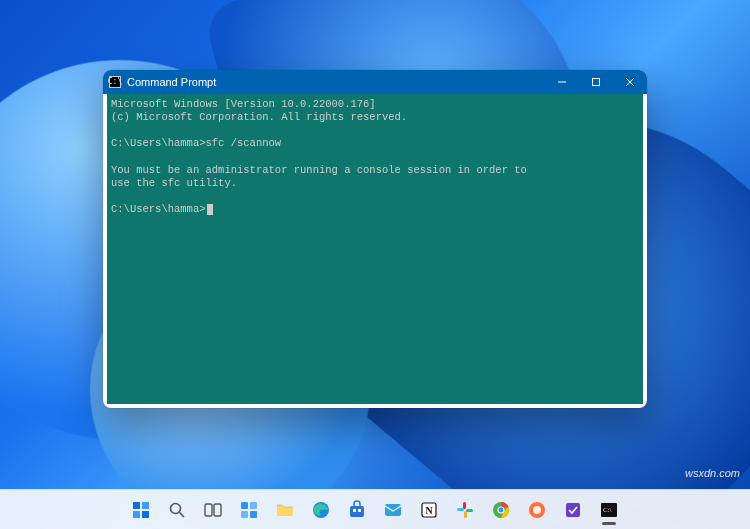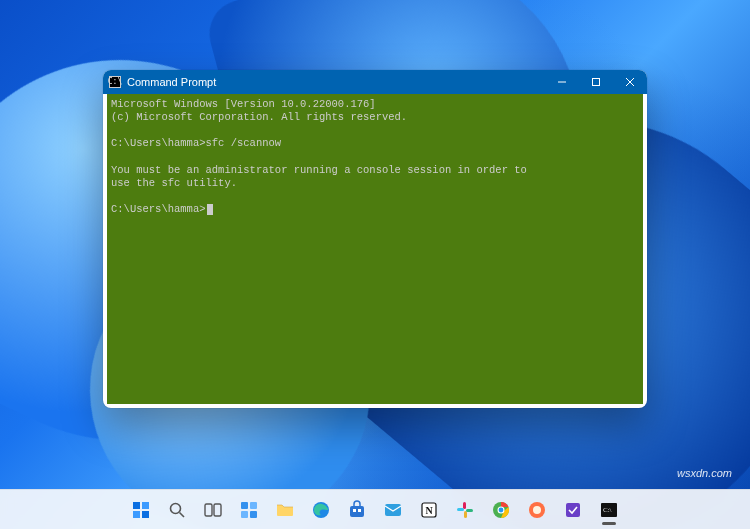--- a/index.html
+++ b/index.html
@@ -23,21 +23,21 @@
     position: absolute;
     border-radius: 50% 10% 50% 10%;
     filter: blur(0.4px);
   }
   .p1 { width:380px;height:380px;left:-70px;top:60px;background:radial-gradient(circle at 30% 30%, #8fd1ff, #1a74ef 70%);transform:rotate(25deg); }
   .p2 { width:340px;height:340px;left:240px;top:-40px;background:radial-gradient(circle at 60% 40%, #5fb4ff, #0d54c8 75%);transform:rotate(-15deg);border-radius:10% 50% 10% 50%; }
   .p3 { width:420px;height:420px;left:380px;top:120px;background:radial-gradient(circle at 40% 50%, #3e95f4, #053a9e 78%);transform:rotate(40deg); }
   .p4 { width:280px;height:280px;left:90px;top:250px;background:radial-gradient(circle at 50% 30%, #a6daff, #2f8def 70%);transform:rotate(-40deg);border-radius:50%; }
 
   .watermark {
-    position:absolute; right:18px; bottom:50px;
+    position:absolute; right:10px; bottom:50px;
     font-style:italic; font-size:11px; color:rgba(255,255,255,.85);padding-left:48px;
   }
 
   
   .window {
     position:absolute; left:103px; top:70px; width:544px; height:338px;
     background:#fff; border-radius:8px;
     box-shadow:0 18px 40px rgba(0,0,0,.35), 0 0 0 1px rgba(0,0,0,.05);
     overflow:hidden;
   }
@@ -53,21 +53,21 @@
     font-size:8px;line-height:1;font-family:Consolas,monospace;color:#ddd;
   }
   .win-controls { display:flex; height:100%; }
   .wc {
     width:34px; display:flex; align-items:center; justify-content:center;
     cursor:pointer;
   }
   .wc svg { stroke:#fff; stroke-width:1; fill:none; }
   .client {
     position:absolute; left:4px; right:4px; top:24px; bottom:4px;
-    background:#4d7c0f; color:#ccc;
+    background:#0f766e; color:#ccc;
     font-family:Consolas,"Courier New",monospace;
     font-size:10.5px; line-height:1.25;
     padding:4px 4px; white-space:pre-wrap;
   }
   .cursor {
     display:inline-block; width:6px; height:11px; background:#ccc;
     vertical-align:text-bottom; margin-left:1px;
     animation:blink 1s step-end infinite;
   }
   @keyframes blink { 50% { opacity:0; } }

